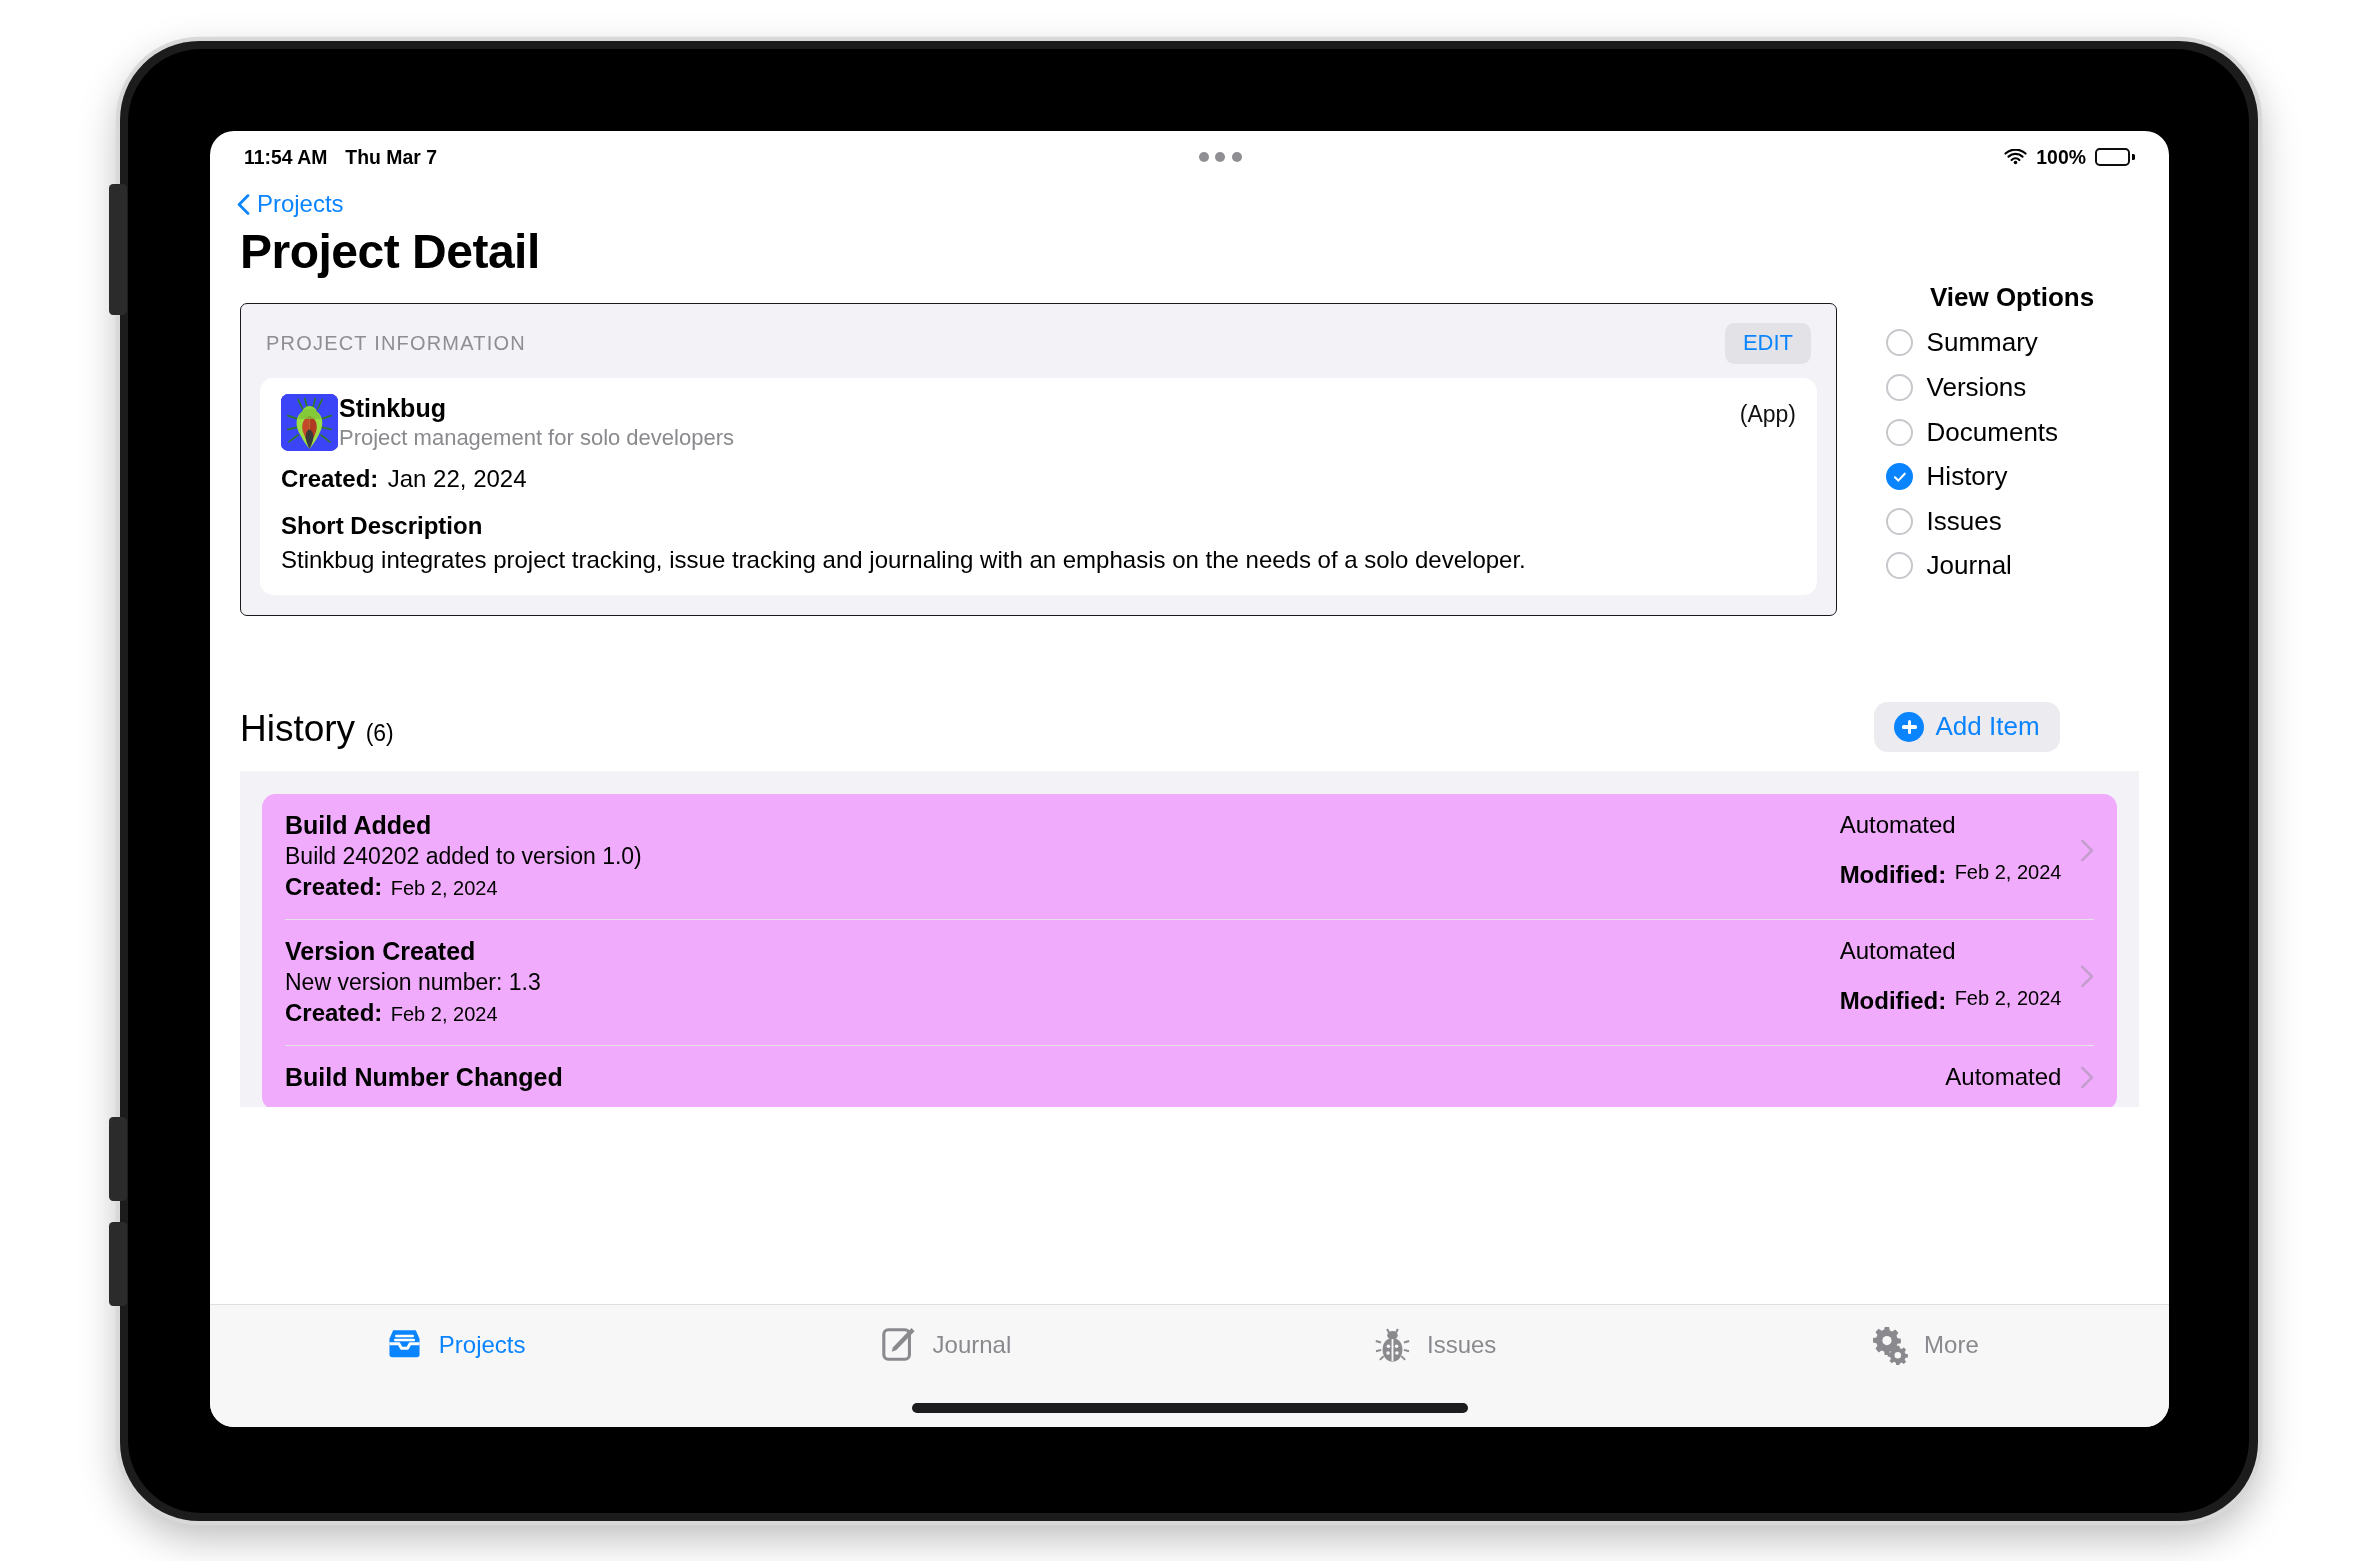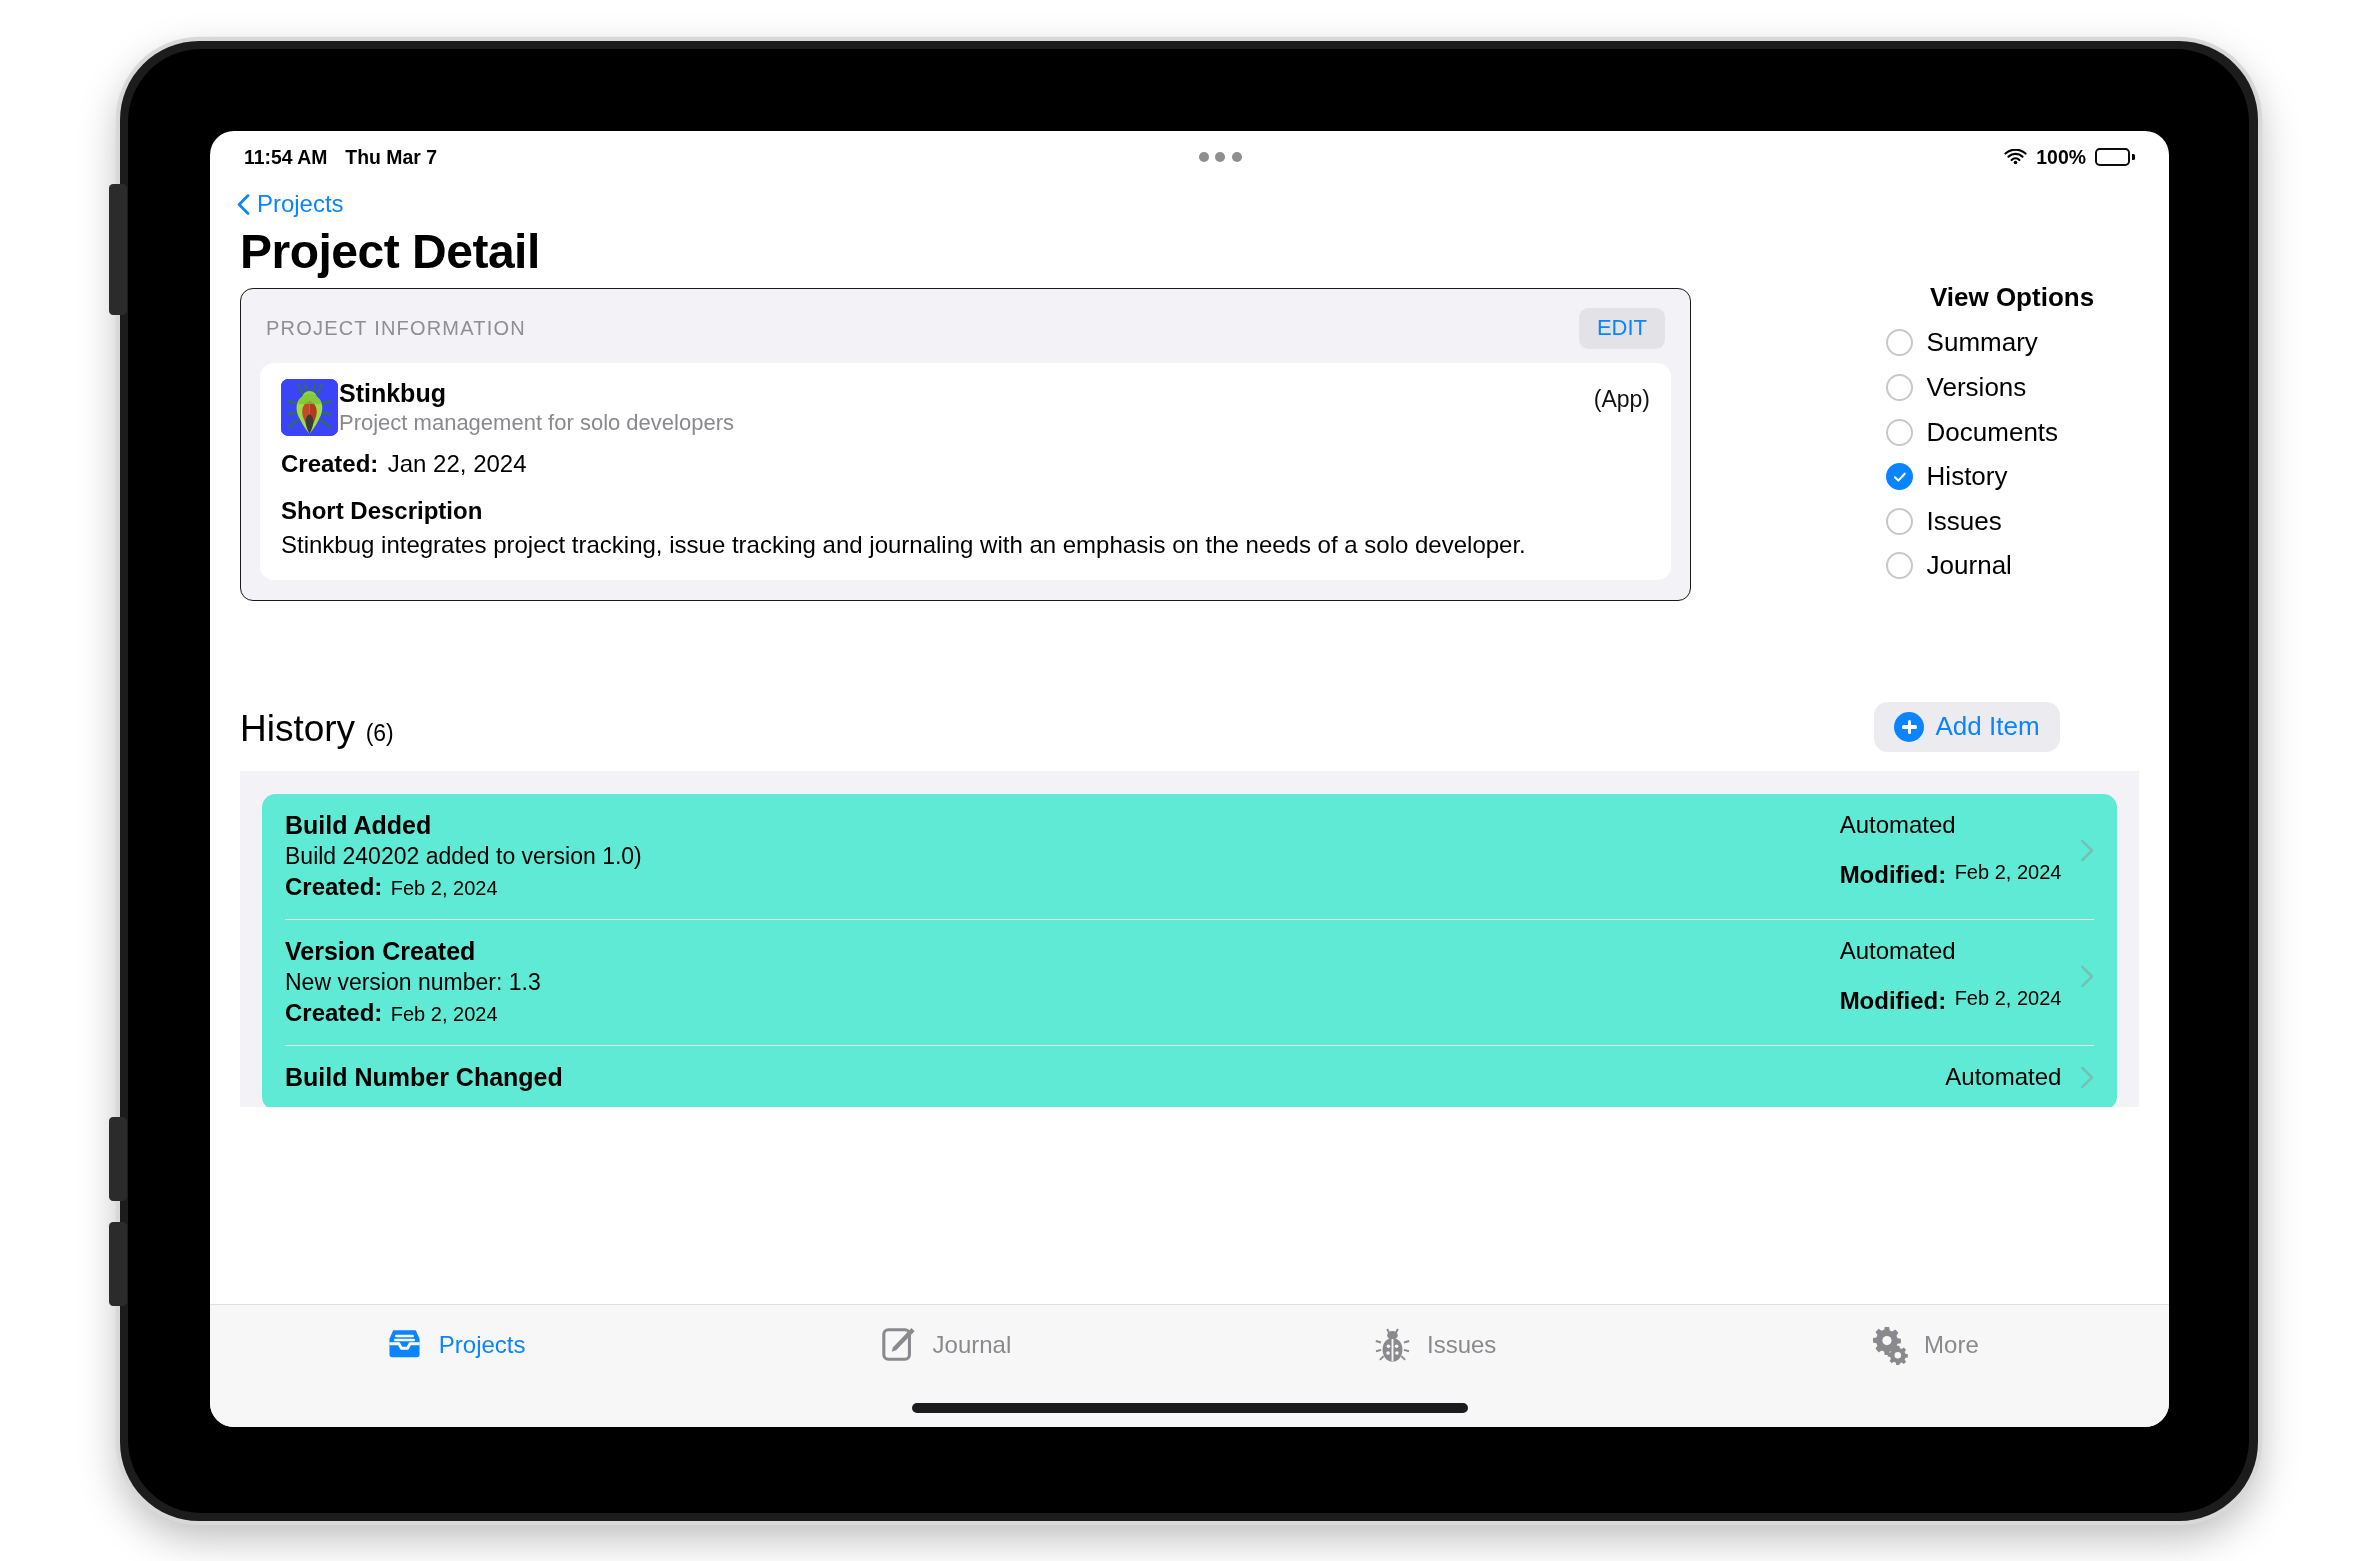--- a/index.html
+++ b/index.html
@@ -79,25 +79,25 @@
   #page-title {
     position: absolute; left: 30px; top: 93px;
     font-size: 48px; font-weight: 700; color: #000;
     letter-spacing: -0.5px;
   }
 
   
   #content { position: absolute; left: 0; top: 157px; width: 100%; }
 
   #info-panel {
-    position: absolute; left: 30px; top: 0;
-    width: 1451px;
+    position: absolute; left: 30px; top: 15px;
+    width: 1597px;
     background: #f2f2f7;
     border: 1.6px solid #1a1a1a;
-    border-radius: 13px;
+    border-radius: 7px;
   }
   #info-header {
     display: flex; align-items: center; justify-content: space-between;
     padding: 19px 25px 14.7px 25px;
   }
   #info-header-label {
     font-size: 20px; color: #8e8e93; letter-spacing: 1.2px; font-weight: 400;
   }
   #edit-button {
     background: #e2e2e7; border: none; border-radius: 9.4px;
@@ -168,21 +168,21 @@
   #add-item-plus::after  { left: 13.6px; top: 7.9px; width: 3.1px; height: 14.7px; }
   #add-item-label { font-size: 26px; color: #0a84ff; }
 
   #history-list {
     position: absolute; left: 30px; top: 483px;
     width: 1899px; height: 336px;
     background: #f2f2f7; overflow: hidden;
   }
   #history-inner {
     margin: 23px 22px 0 22px;
-    background: #5eead4; border-radius: 13.6px;
+    background: #f0abfc; border-radius: 13.6px;
     padding: 0 23px;
   }
   .hist-row {
     display: flex; align-items: flex-start; justify-content: space-between;
     padding: 17px 0 18px 0;
     border-bottom: 1.6px solid #e3e3e8;
     cursor: pointer;
   }
   .hist-row:last-child { border-bottom: none; }
   .hist-left { flex: 1 1 auto; min-width: 0; }

